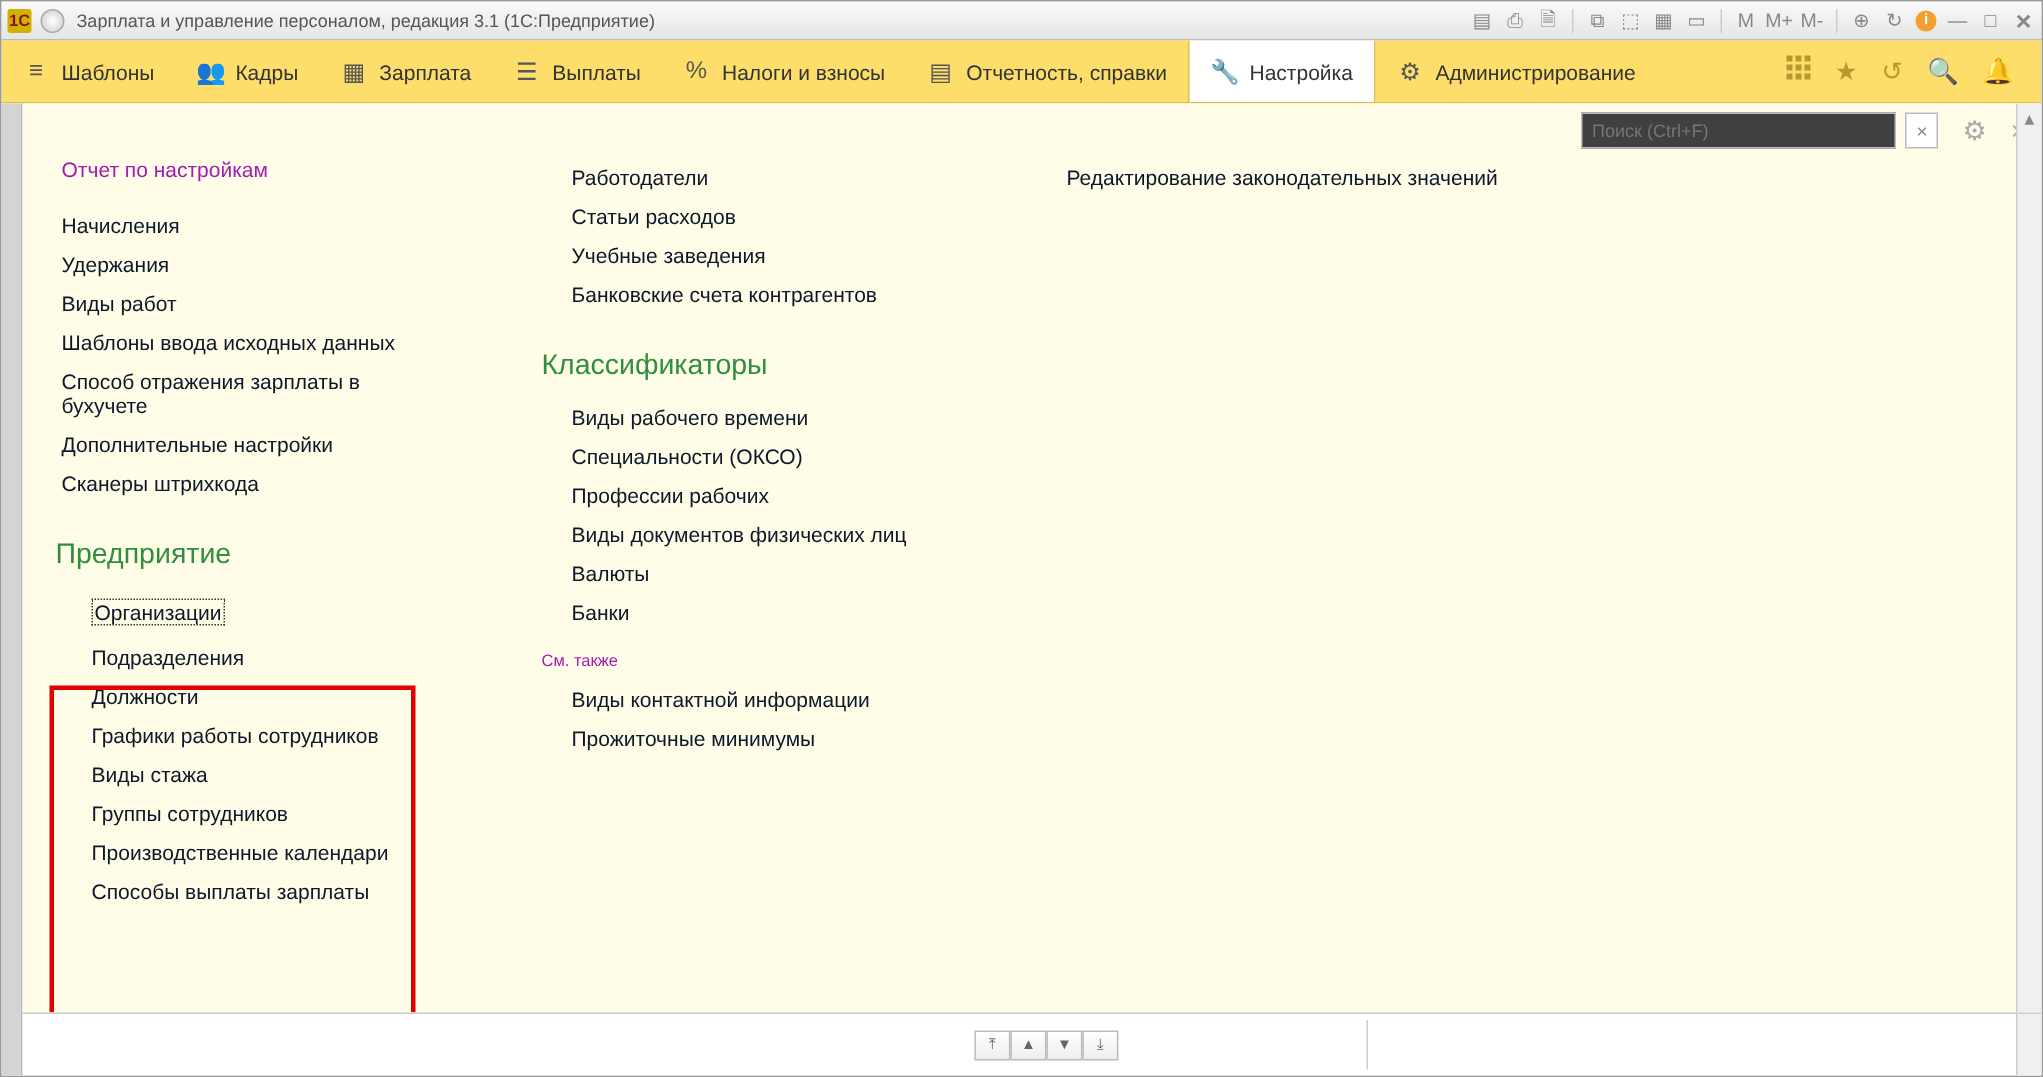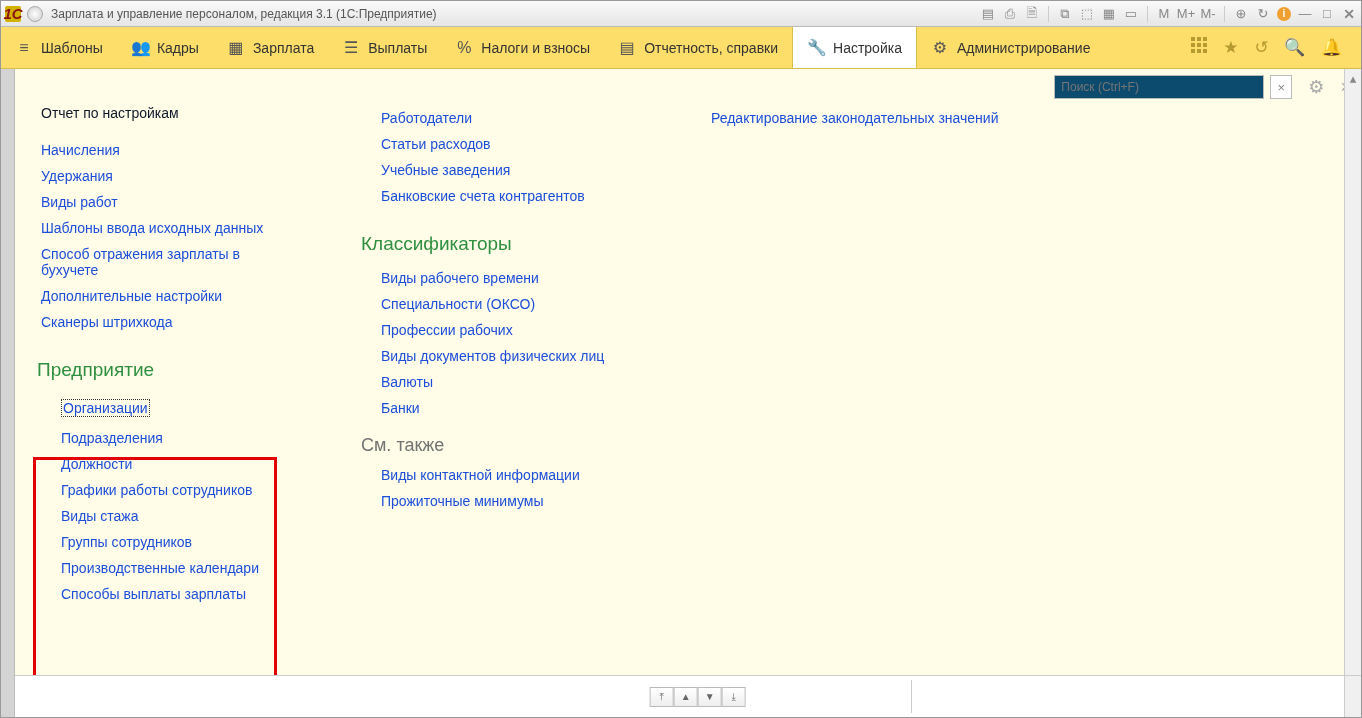--- a/index.html
+++ b/index.html
@@ -20,26 +20,25 @@
     align-items: center;
     padding: 0 4px;
     border-bottom: 1px solid #bbb;
     color: #555;
     font-size: 12px;
   }
   .titlebar .app-logo {
     width: 16px; height: 16px;
     background: #d2b200;
     color: #8a1111;
-    font-size: 15px;
+    font-size: 11px;
     font-weight: bold;
     display: flex; align-items: center; justify-content: center;
     margin-right: 6px;
     border-radius: 2px;
-    font-style: italic;
   }
   .titlebar .dropdown-circle {
     width: 16px; height: 16px;
     border-radius: 50%;
     background: radial-gradient(#fff, #ccc);
     border: 1px solid #aaa;
     margin-right: 8px;
   }
   .titlebar .title-text { flex: 0 0 auto; }
   .titlebar .spacer { flex: 1; }
@@ -120,21 +119,21 @@
     display: flex;
     justify-content: flex-end;
     align-items: center;
     gap: 6px;
     padding: 6px 10px 0 0;
   }
   .search-box {
     width: 210px;
     height: 24px;
     border: 1px solid #bbb;
-    background: #0c4a6e;
+    background: #404040;
     padding: 2px 6px;
     font-size: 12px;
     color: #999;
   }
   .search-clear {
     width: 22px; height: 24px;
     border: 1px solid #bbb;
     background: #fff;
     display: flex; align-items: center; justify-content: center;
     color: #888;
@@ -152,47 +151,47 @@
     display: flex;
     padding: 6px 26px 20px 26px;
     gap: 80px;
   }
   .col { display: flex; flex-direction: column; }
   .col1 { width: 260px; }
   .col2 { width: 250px; }
   .col3 { width: 320px; }
 
   .heading-dark {
-    color: #0f172a;
+    color: #a21caf;
     font-weight: normal;
     font-size: 14px;
     margin-bottom: 16px;
   }
   .heading-green {
     color: #2f8f3f;
     font-size: 19px;
     font-weight: normal;
     margin: 0 0 10px 0;
   }
   .link-item {
-    color: #1d4ed8;
+    color: #0f172a;
     padding: 5px 0;
     cursor: pointer;
     font-size: 14px;
   }
   .link-item.indent { padding-left: 20px; }
   .link-item.selected {
     outline: 1px dotted #333;
     outline-offset: -1px;
     display: inline-block;
     padding: 1px 2px;
     margin: 4px 0 4px 20px;
   }
   .link-item-wrap { padding: 4px 0; }
-  .see-also { color: #737373; margin: 14px 0 6px 0; font-size: 18px;}
+  .see-also { color: #a21caf; margin: 14px 0 6px 0; font-size: 11px;}
 
   .highlight-box {
     position: absolute;
     border: 3px solid #e20000;
     left: 18px;
     top: 388px;
     width: 244px;
     height: 272px;
     pointer-events: none;
   }

